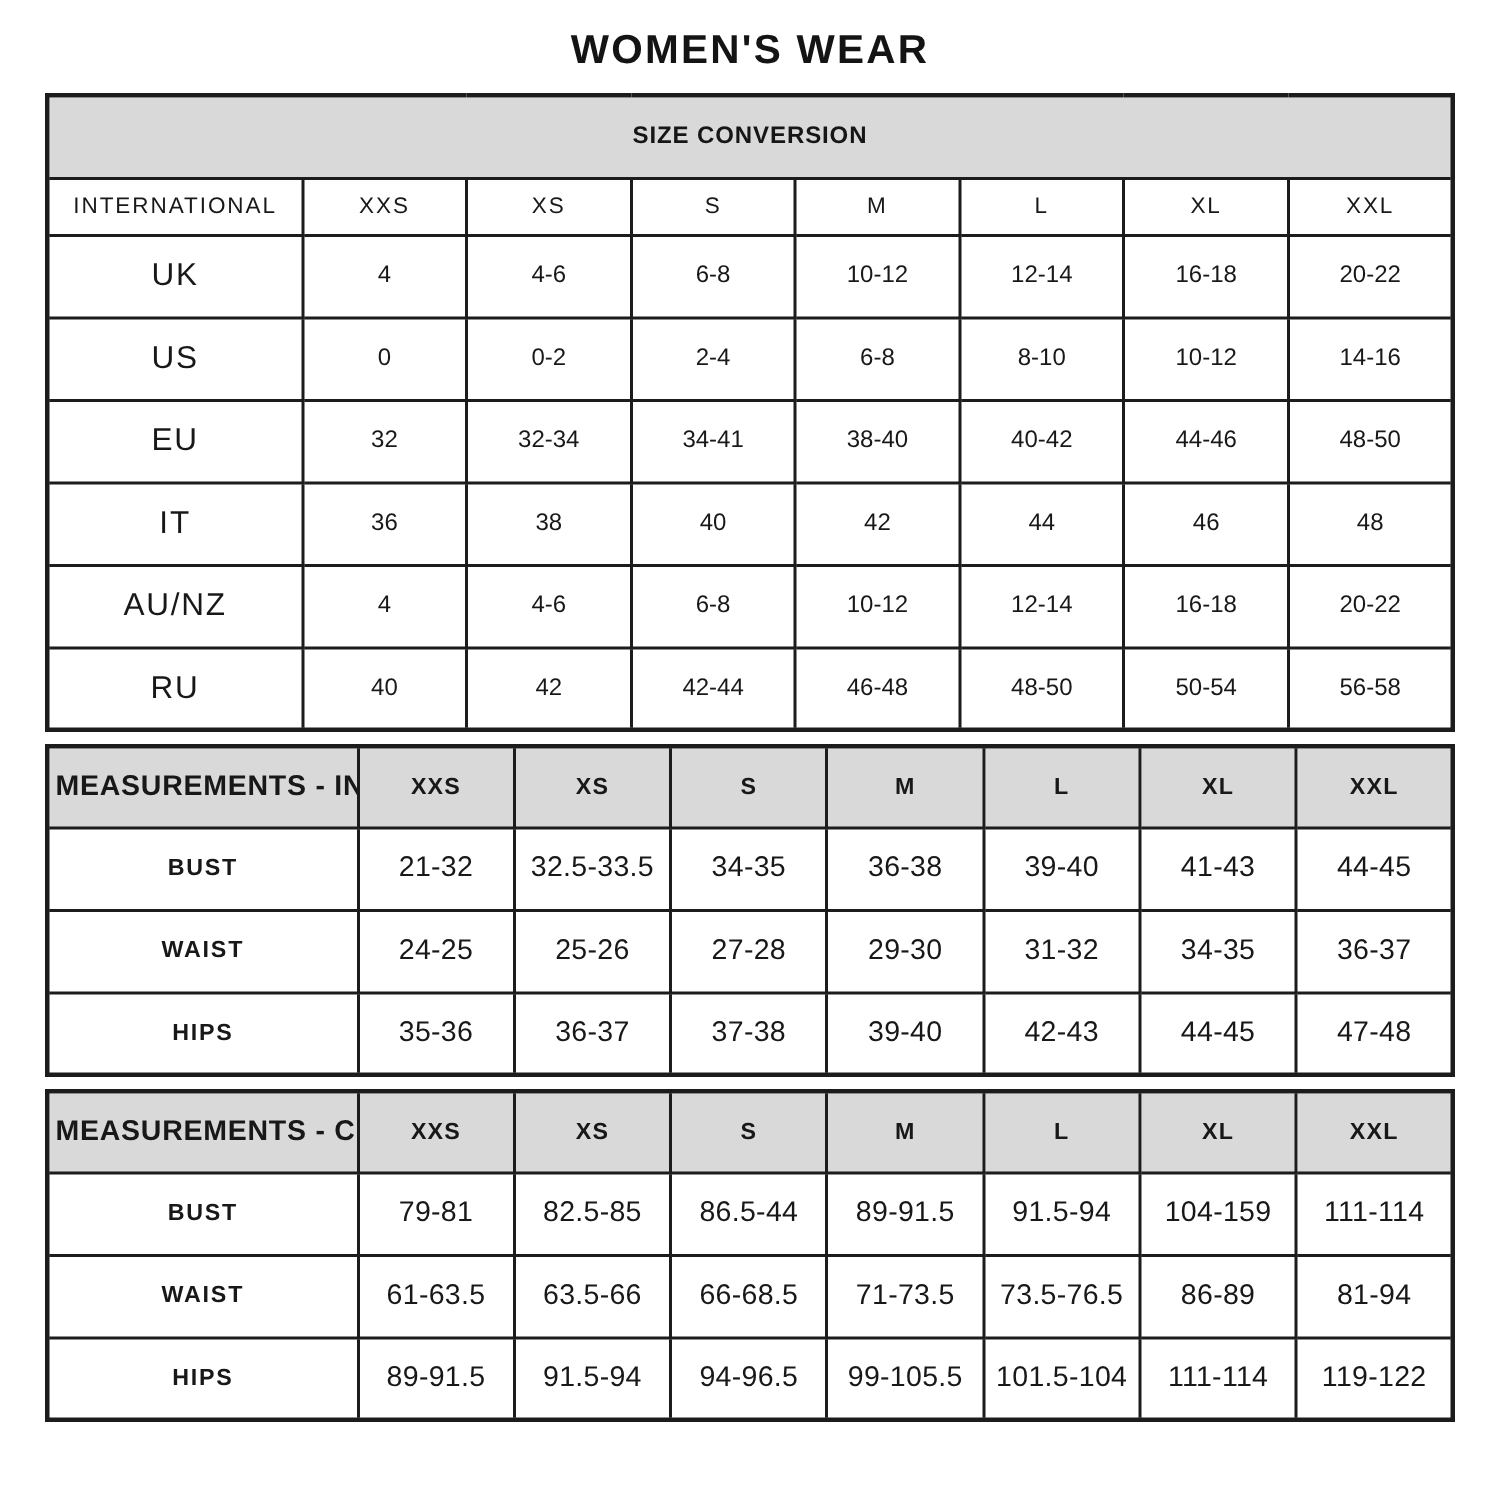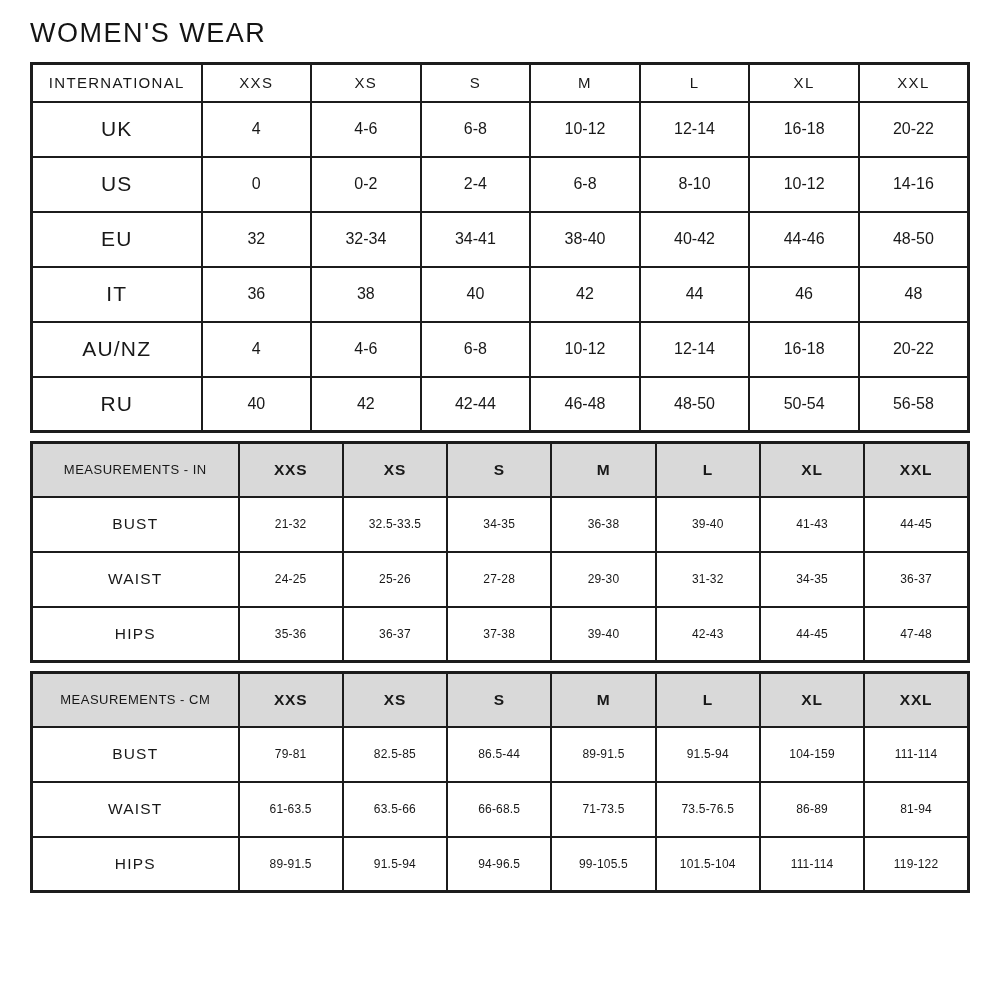--- a/index.html
+++ b/index.html
@@ -5,23 +5,23 @@
   * { box-sizing: border-box; }
   body {
     margin: 0;
     background: #ffffff;
     font-family: "Liberation Sans", sans-serif;
     color: #181818;
     width: 1000px;
   }
   .sheet { width: 1000px; padding: 8px 30px 14px; }
   h1.page-title {
-    text-align: left;
+    text-align: center;
     font-size: 27px;
-    font-weight: 400;
+    font-weight: 700;
     letter-spacing: 1.5px;
     margin: 10px 0 13px 0;
     color: #141414;
   }
   table.t {
     border-collapse: collapse;
     table-layout: fixed;
     width: 940px;
     border: 3px solid #1c1c1c;
     margin: 0 0 8px 0;
@@ -49,54 +49,57 @@
   }
   
   table.conv td { height: 55px; font-size: 16px; }
   table.conv td.corner,
   table.conv td.colhead { font-size: 15px; letter-spacing: 1.3px; height: 38px; }
   table.conv td.rowlabel { font-size: 21px; letter-spacing: 1.2px; }
   
   table.meas td { height: 55px; }
   table.meas td.corner {
     background: #d9d9d9;
-    font-weight: 400;
-    font-size: 13px;
+    font-weight: 700;
+    font-size: 19px;
     letter-spacing: 0.5px;
     height: 54px;
   }
   table.meas td.colhead {
     background: #d9d9d9;
     font-weight: 700;
     font-size: 15.5px;
     letter-spacing: 0.8px;
     height: 54px;
   }
-  table.meas td.rowlabel { font-size: 15.5px; letter-spacing: 1.2px; }
-  table.meas td.val { font-size: 12px; letter-spacing: 0.2px; margin-left: 44px; }
+  table.meas td.rowlabel { font-size: 15.5px; letter-spacing: 1.2px; font-weight: bold; }
+  table.meas td.val { font-size: 19px; letter-spacing: 0.2px; margin-left: 44px; }
 </style>
 </head>
 <body>
 
 <div class="sheet">
 
   <h1 class="page-title">WOMEN'S WEAR</h1>
 
   <table class="t conv">
     <colgroup>
         <col class="c0">
         <col>
         <col>
         <col>
         <col>
         <col>
         <col>
         <col>
       </colgroup>
     <thead>
+        <tr>
+          <td colspan="8" class="band">SIZE CONVERSION</td>
+        </tr>
         <tr>
           <td class="corner">INTERNATIONAL</td>
           <td class="colhead">XXS</td>
           <td class="colhead">XS</td>
           <td class="colhead">S</td>
           <td class="colhead">M</td>
           <td class="colhead">L</td>
           <td class="colhead">XL</td>
           <td class="colhead">XXL</td>
         </tr>

